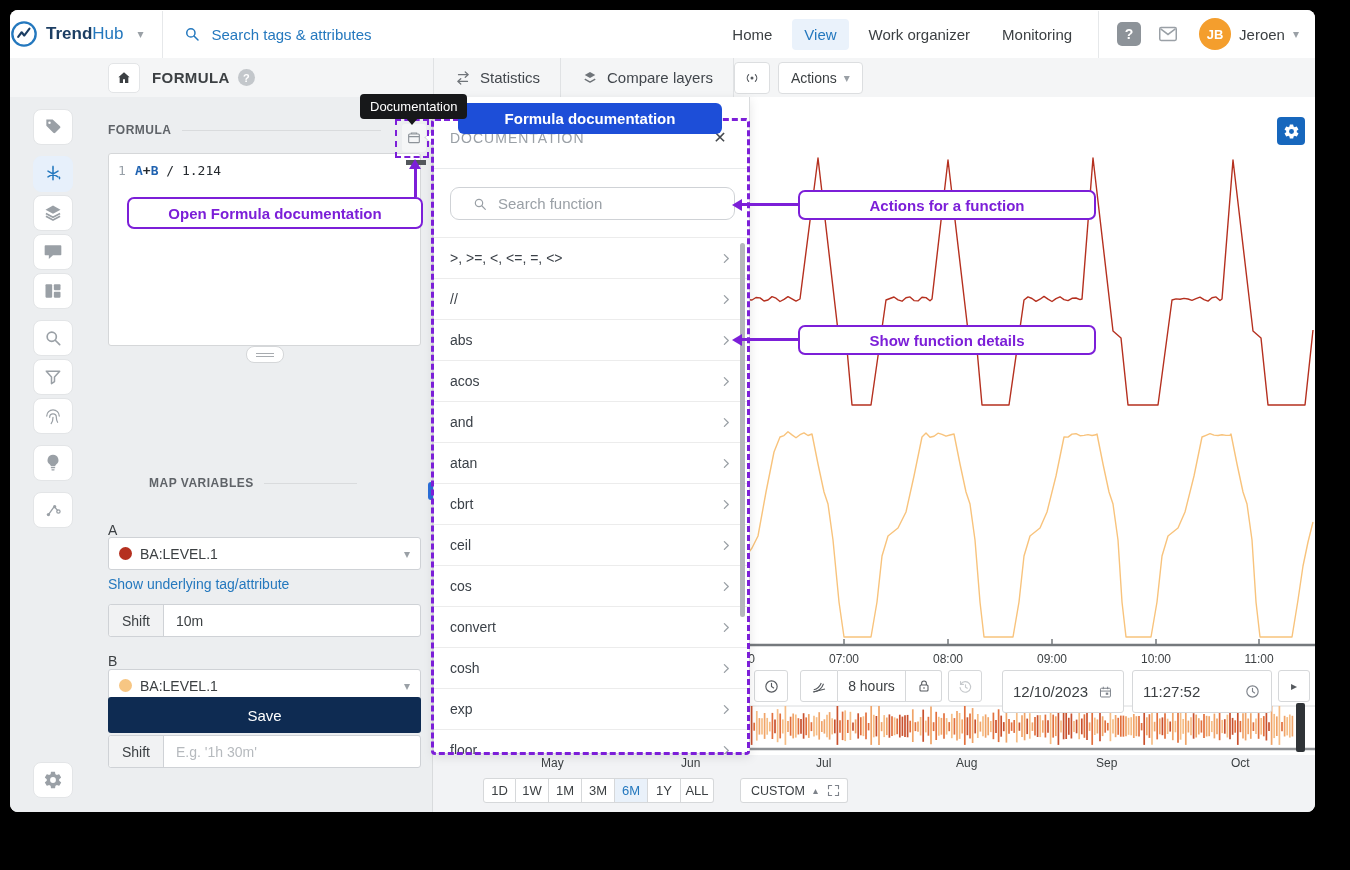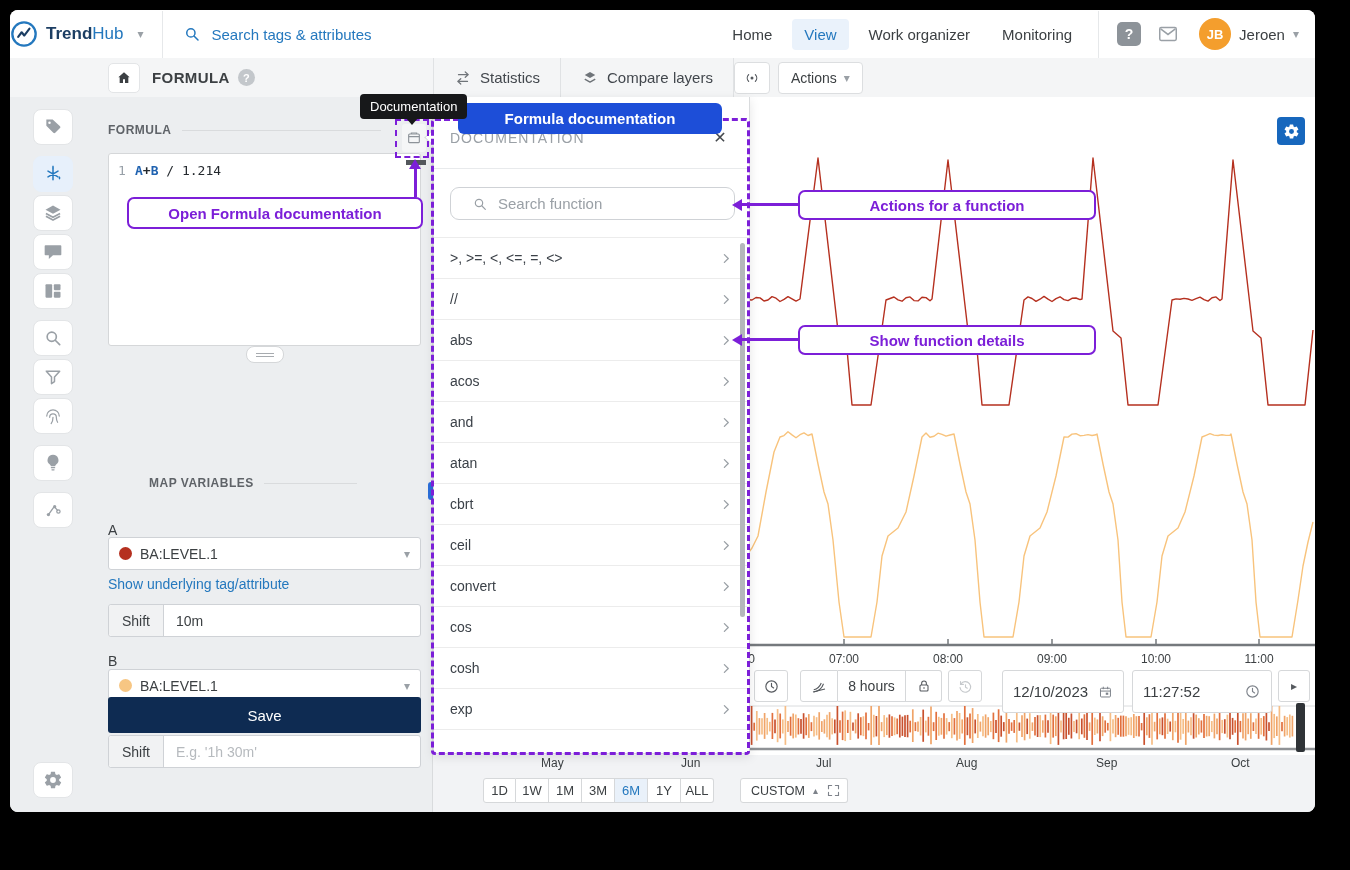--- a/index.html
+++ b/index.html
@@ -804,39 +804,45 @@
             <path d="M9 6.5l5.5 5.5L9 17.5" fill="none" stroke="currentColor" stroke-width="1.8" stroke-linecap="round" stroke-linejoin="round"></path>
           </svg>
         </div>
         <div class="fn-row">
           <span class="fn-label">ceil</span>
           <svg class="fn-chev" viewBox="0 0 24 24">
             <path d="M9 6.5l5.5 5.5L9 17.5" fill="none" stroke="currentColor" stroke-width="1.8" stroke-linecap="round" stroke-linejoin="round"></path>
           </svg>
         </div>
         <div class="fn-row">
+          <span class="fn-label">cos</span>
+          <svg class="fn-chev" viewBox="0 0 24 24">
+            <path d="M9 6.5l5.5 5.5L9 17.5" fill="none" stroke="currentColor" stroke-width="1.8" stroke-linecap="round" stroke-linejoin="round"></path>
+          </svg>
+        </div>
+        <div class="fn-row">
           <span class="fn-label">convert</span>
           <svg class="fn-chev" viewBox="0 0 24 24">
             <path d="M9 6.5l5.5 5.5L9 17.5" fill="none" stroke="currentColor" stroke-width="1.8" stroke-linecap="round" stroke-linejoin="round"></path>
           </svg>
         </div>
         <div class="fn-row">
-          <span class="fn-label">cos</span>
-          <svg class="fn-chev" viewBox="0 0 24 24">
-            <path d="M9 6.5l5.5 5.5L9 17.5" fill="none" stroke="currentColor" stroke-width="1.8" stroke-linecap="round" stroke-linejoin="round"></path>
-          </svg>
-        </div>
-        <div class="fn-row">
           <span class="fn-label">cosh</span>
           <svg class="fn-chev" viewBox="0 0 24 24">
             <path d="M9 6.5l5.5 5.5L9 17.5" fill="none" stroke="currentColor" stroke-width="1.8" stroke-linecap="round" stroke-linejoin="round"></path>
           </svg>
         </div>
         <div class="fn-row">
           <span class="fn-label">exp</span>
+          <svg class="fn-chev" viewBox="0 0 24 24">
+            <path d="M9 6.5l5.5 5.5L9 17.5" fill="none" stroke="currentColor" stroke-width="1.8" stroke-linecap="round" stroke-linejoin="round"></path>
+          </svg>
+        </div>
+        <div class="fn-row">
+          <span class="fn-label">floor</span>
           <svg class="fn-chev" viewBox="0 0 24 24">
             <path d="M9 6.5l5.5 5.5L9 17.5" fill="none" stroke="currentColor" stroke-width="1.8" stroke-linecap="round" stroke-linejoin="round"></path>
           </svg>
         </div>
       </div>
     <div class="dp-scroll"></div>
   </div>
 
   <div class="dashed-big"></div>
   <div class="dashed-small"></div>

